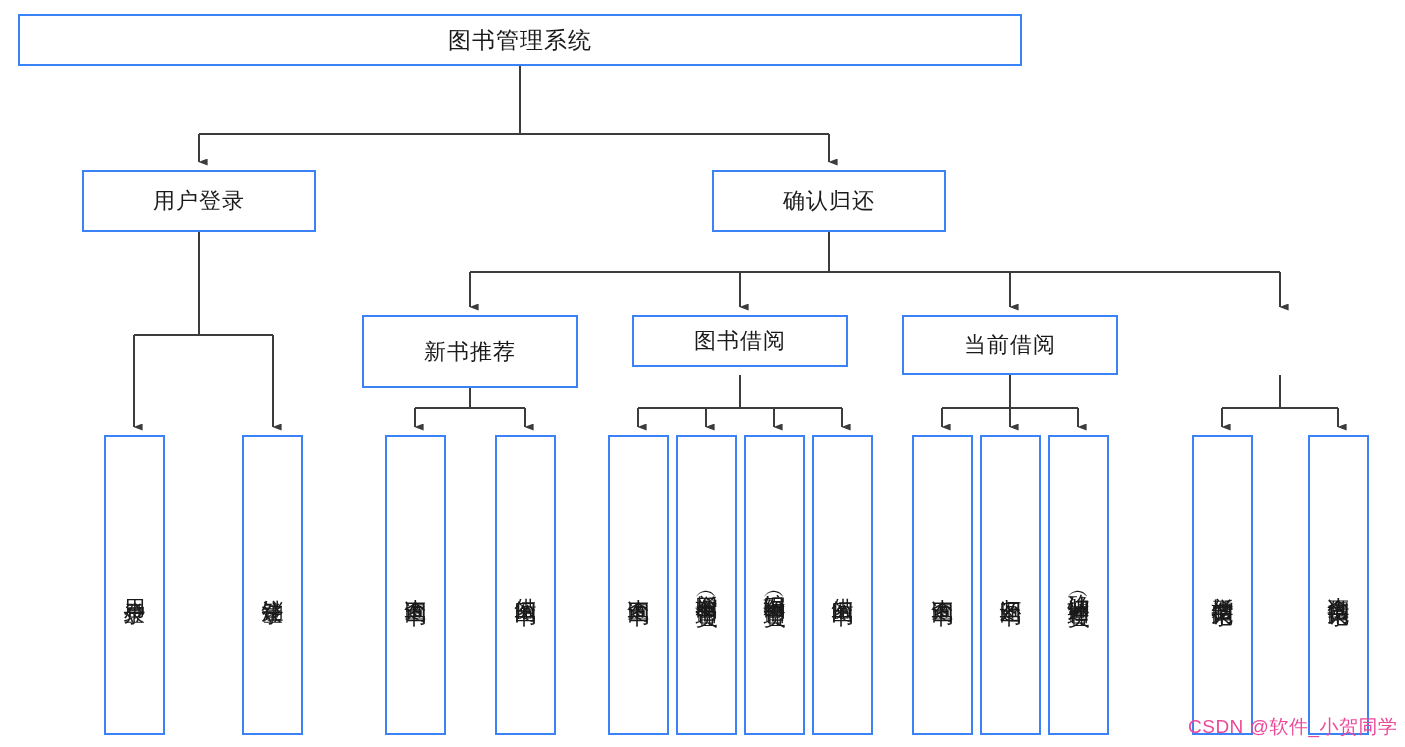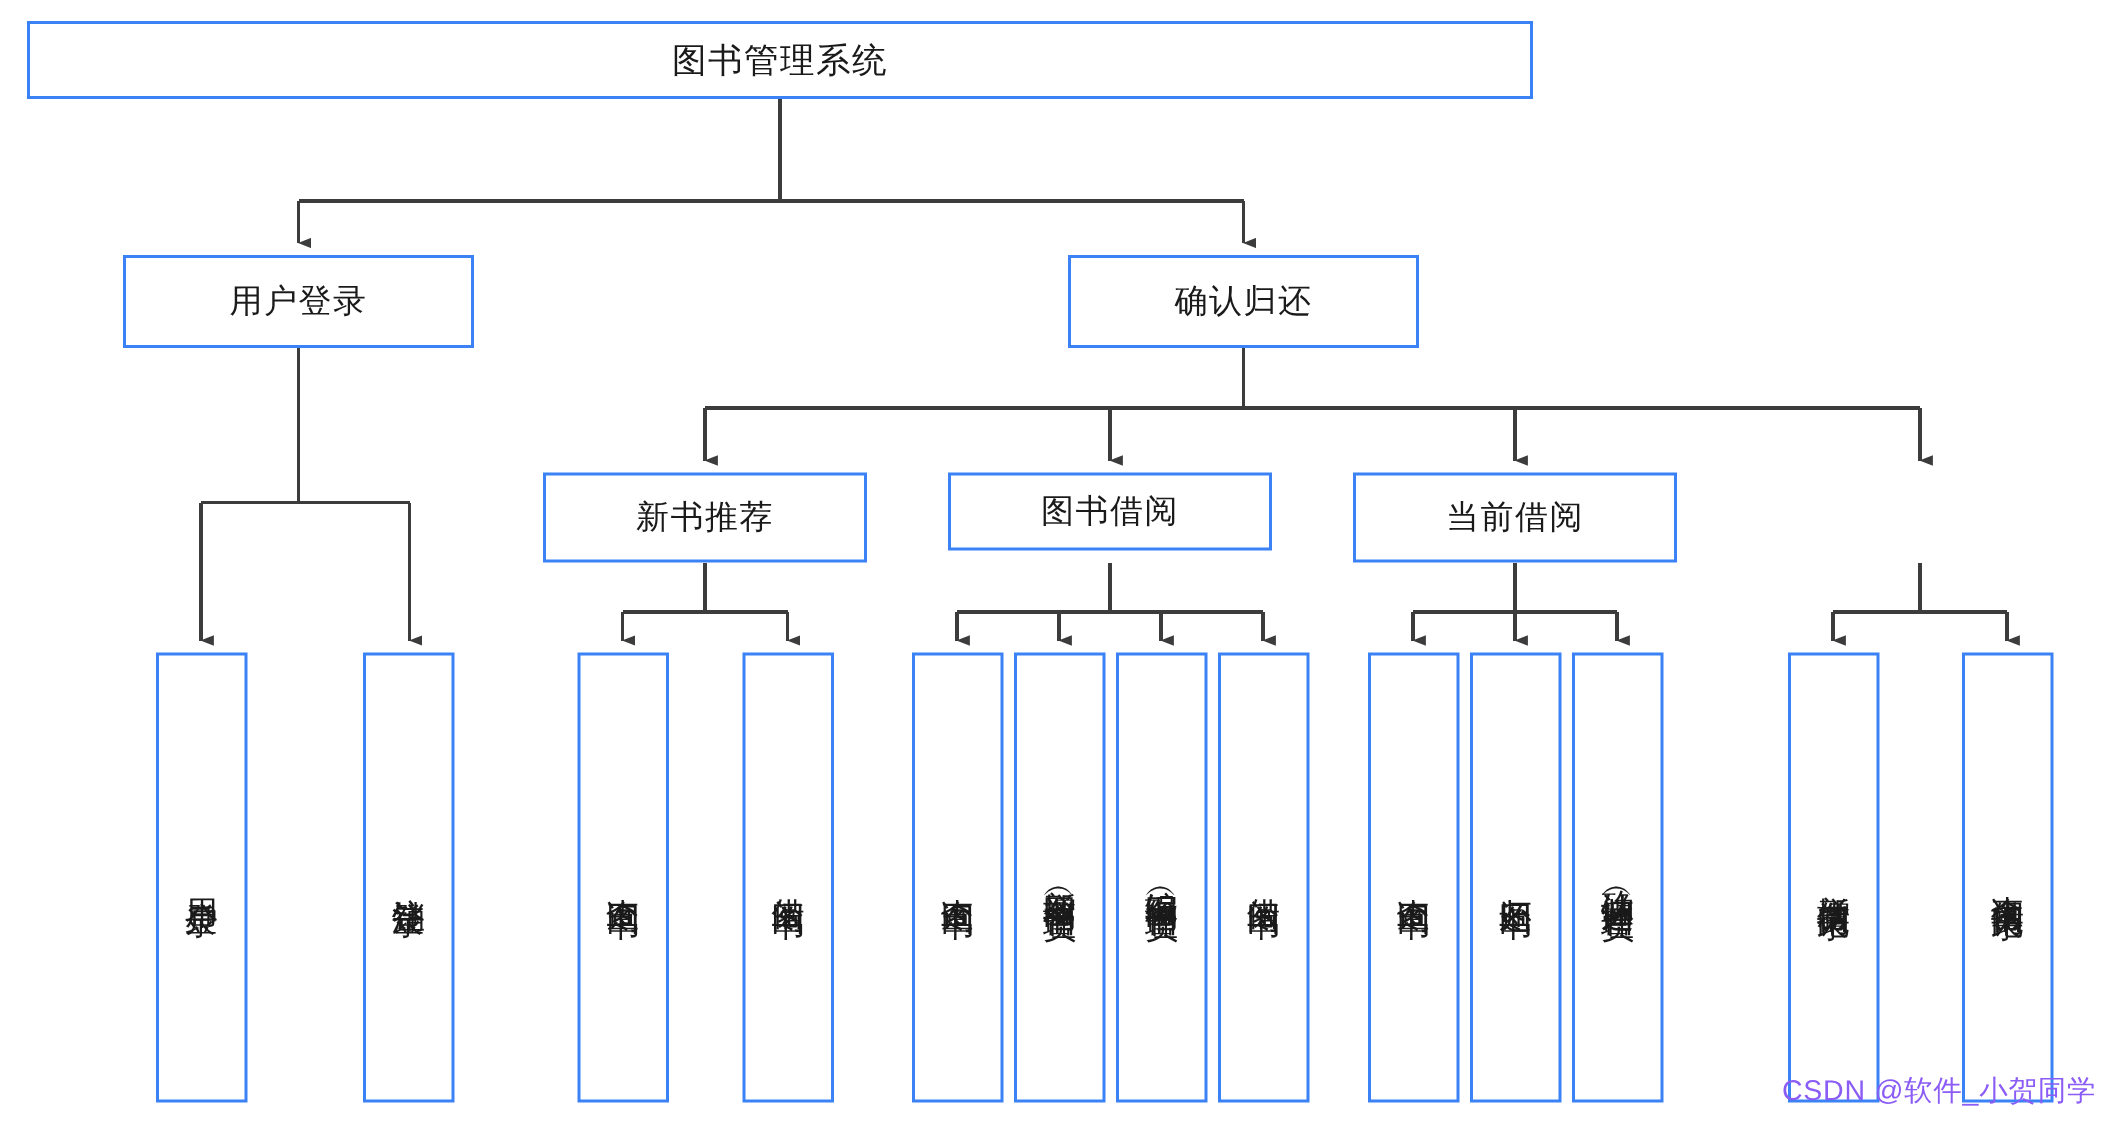--- a/index.html
+++ b/index.html
@@ -51,21 +51,21 @@
     text-orientation: upright;
     font-size: 22px;
     line-height: 1.08;
     letter-spacing: 2px;
     white-space: nowrap;
     color: #1a1a1a;
   }
   .watermark {
     position: absolute;
     font-size: 19px;
-    color: #8b5cf6;
+    color: #ec4899;
     white-space: nowrap;
     letter-spacing: 0.5px;
     user-select: none;
   }
 </style>
 </head>
 <body>
 
 <div id="diagram-root">
 
@@ -126,21 +126,21 @@
     <span class="node-h">图书管理系统</span>
   </div>
 
   <div class="node-box" style="left:82px; top:170px; width:234px; height:62px;">
     <span class="node-h">用户登录</span>
   </div>
   <div class="node-box" style="left:712px; top:170px; width:234px; height:62px;">
     <span class="node-h">确认归还</span>
   </div>
 
-  <div class="node-box" style="left:362px; top:315px; width:216px; height:60px;">
+  <div class="node-box" style="left:362px; top:315px; width:216px; height:73px;">
     <span class="node-h">新书推荐</span>
   </div>
   <div class="node-box" style="left:632px; top:315px; width:216px; height:52px;">
     <span class="node-h">图书借阅</span>
   </div>
   <div class="node-box" style="left:902px; top:315px; width:216px; height:60px;">
     <span class="node-h">当前借阅</span>
   </div>
 
   <div class="node-box node-leaf" style="left:104px; top:435px; width:61px; height:300px;">

